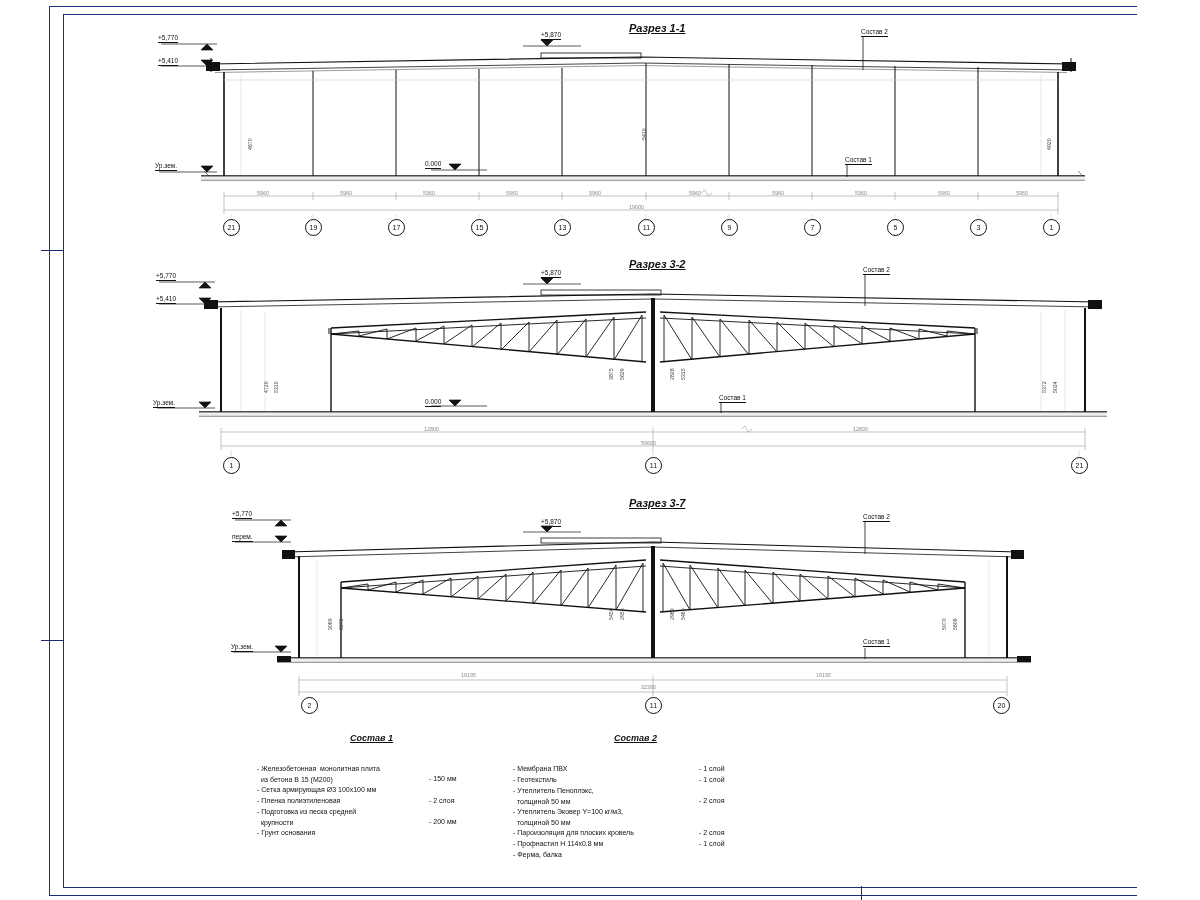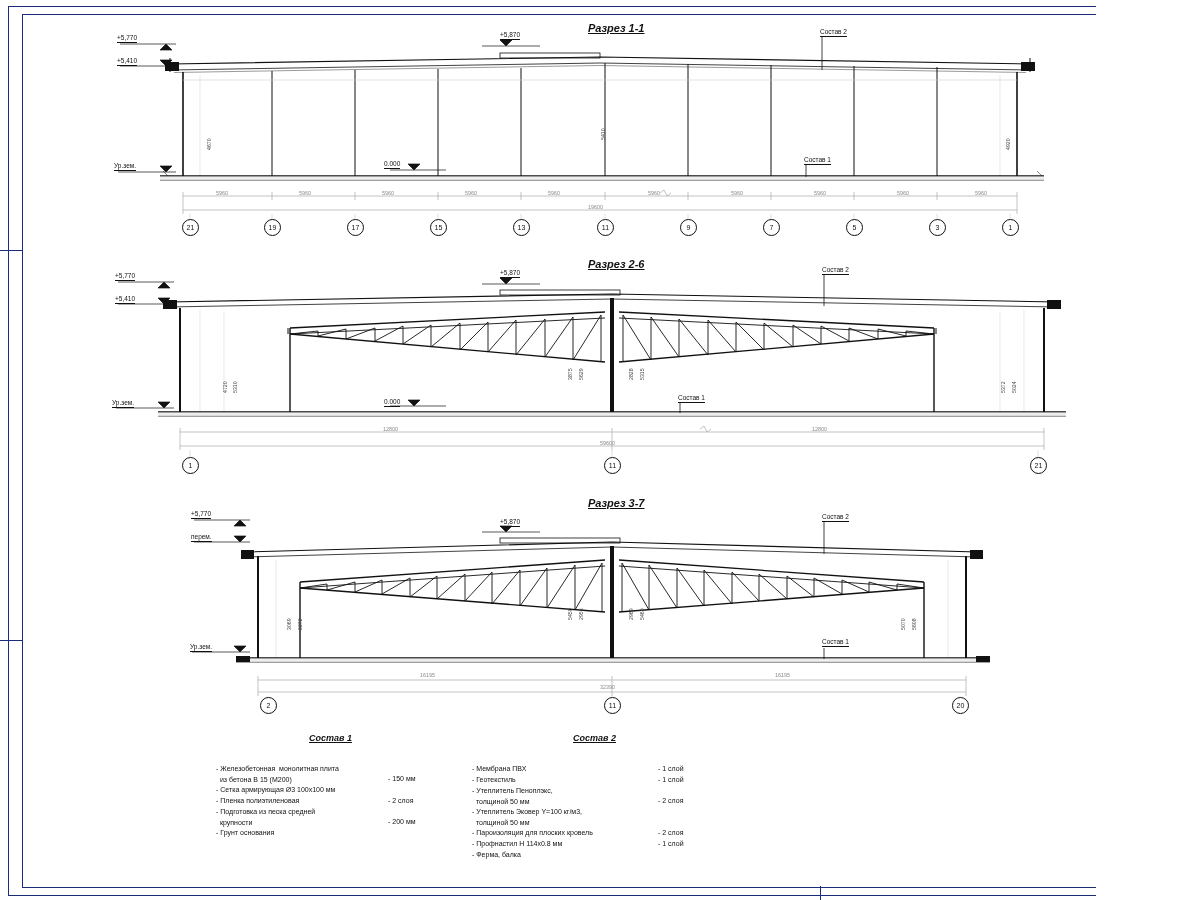--- a/index.html
+++ b/index.html
@@ -1,17 +1,17 @@
 <!DOCTYPE html>
 <html><head>
 <meta charset="utf-8">
 <style>
   html,body{margin:0;padding:0;background:#fff;}
   body{width:1200px;height:900px;font-family:"Liberation Sans",sans-serif;color:#111;}
-  #sheet{position:relative;width:1096px;height:900px;background:#fff;overflow:hidden;}
+  #sheet{position:relative;width:1096px;height:900px;background:#fff;overflow:hidden;margin-left:41px;}
   .frame-outer{position:absolute;left:8px;top:6px;width:1184px;height:888px;border:1.3px solid #1b2d7a;}
   .frame-inner{position:absolute;left:22px;top:14px;width:1160px;height:872px;border:1px solid #1b2d7a;}
   .bracket{position:absolute;background:#1b2d7a;}
   .section{position:absolute;}
   .title{position:absolute;font-style:italic;font-weight:bold;font-size:11px;text-decoration:underline;white-space:nowrap;}
   .lbl-u{position:absolute;font-size:6.5px;white-space:nowrap;border-bottom:0.8px solid #111;padding-bottom:0.5px;}
   .lbl-gray{position:absolute;font-size:5.4px;white-space:nowrap;color:#8b8b8b;}
   .lbl-vd{position:absolute;font-size:5.2px;white-space:nowrap;color:#444;transform-origin:0 0;transform:rotate(-90deg);}
   .grid-bub{position:absolute;width:17px;height:17px;border-radius:50%;border:1px solid #111;box-sizing:border-box;font-size:7px;display:flex;align-items:center;justify-content:center;background:#fff;}
   .legend{position:absolute;font-size:7px;line-height:10.5px;white-space:pre;}
@@ -159,21 +159,21 @@
     <div class="grid-bub" style="left:513px;top:219px;">13</div>
     <div class="grid-bub" style="left:597px;top:219px;">11</div>
     <div class="grid-bub" style="left:680px;top:219px;">9</div>
     <div class="grid-bub" style="left:763px;top:219px;">7</div>
     <div class="grid-bub" style="left:846px;top:219px;">5</div>
     <div class="grid-bub" style="left:929px;top:219px;">3</div>
     <div class="grid-bub" style="left:1002px;top:219px;">1</div>
   </div>
 
   <div class="section">
-    <div class="title" style="left:588px;top:258px;">Разрез 2-6</div>
+    <div class="title" style="left:588px;top:258px;">Разрез 3-2</div>
 
     <svg width="1200" height="260" style="top:250px;">
 
       <polyline points="168,52 612,44 1056,52" fill="none" stroke="#111" stroke-width="1.1"></polyline>
       <polyline points="168,57 612,49 1056,57" fill="none" stroke="#111" stroke-width="0.8"></polyline>
       <rect x="163" y="50" width="14" height="9" fill="#111"></rect>
       <rect x="1047" y="50" width="14" height="9" fill="#111"></rect>
       <rect x="500" y="40" width="120" height="5" fill="none" stroke="#111" stroke-width="0.8"></rect>
 
       <polyline points="290,78 605,62" fill="none" stroke="#111" stroke-width="1.3"></polyline>

